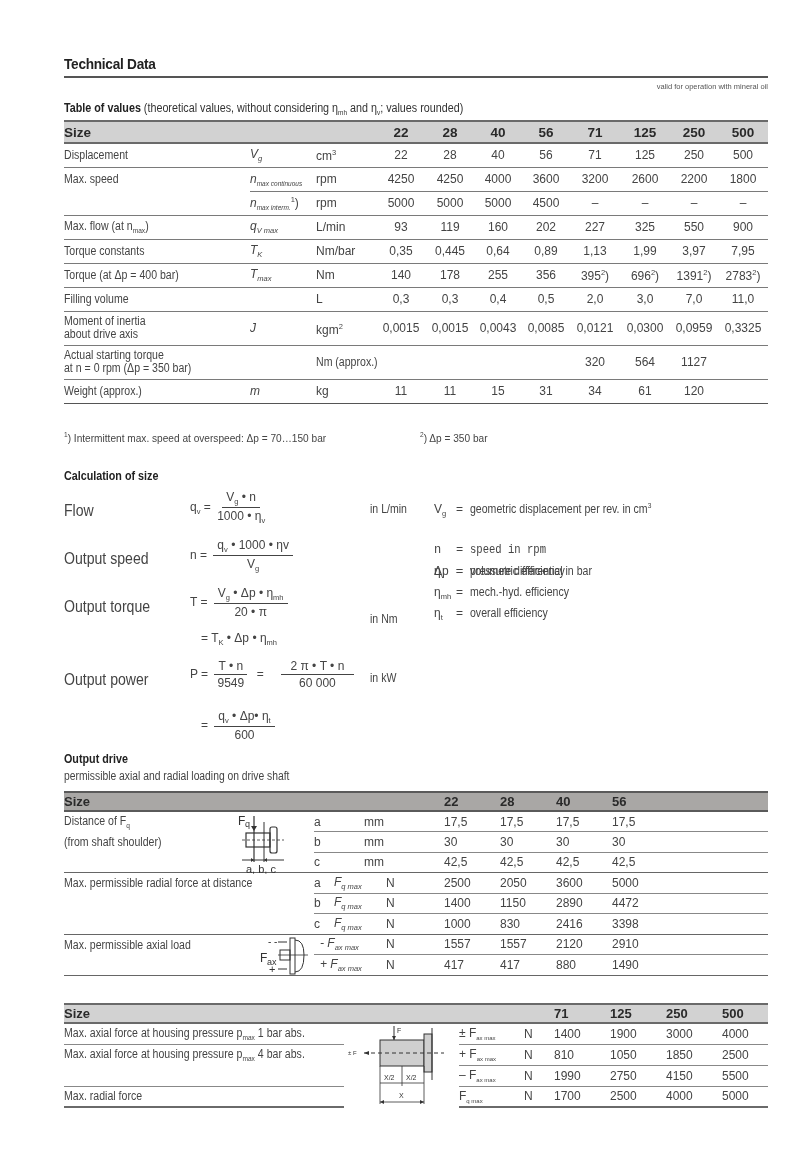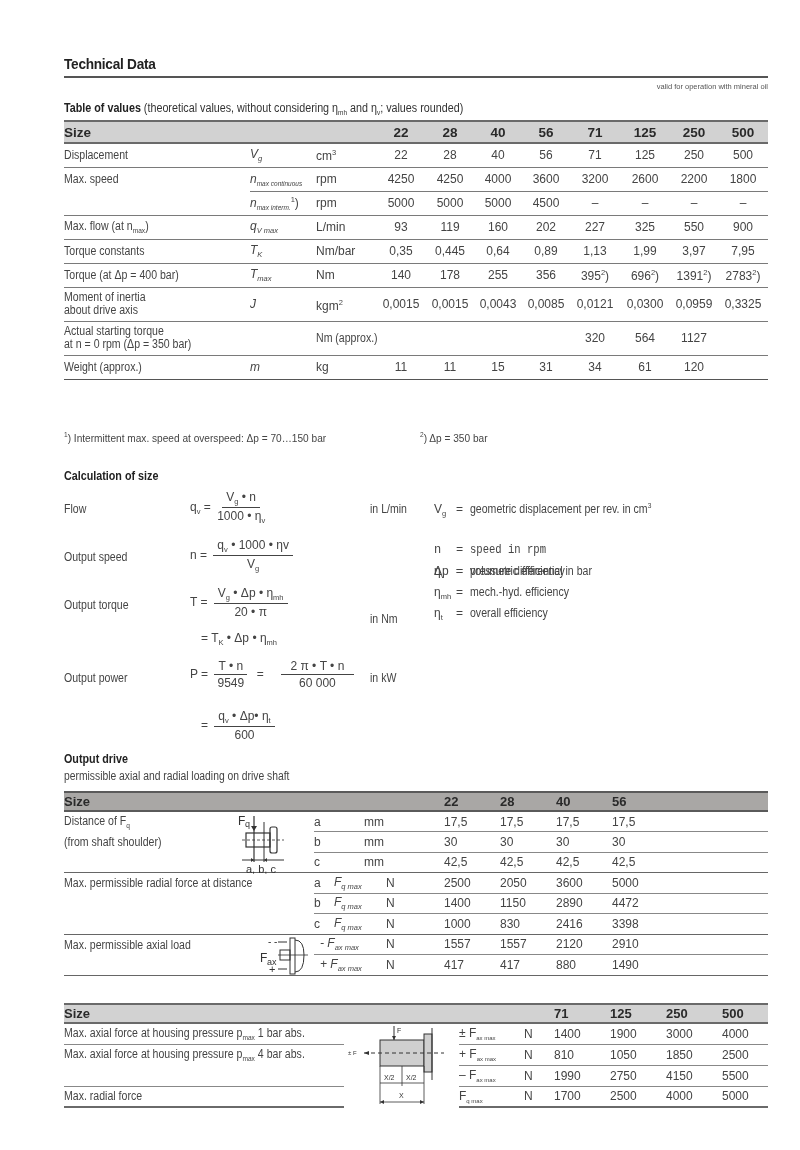--- a/index.html
+++ b/index.html
@@ -21,21 +21,21 @@
   .t1 td.num { text-align: center; }
   .t1 tr.rule td { border-bottom: 1px solid #7a7a7a; }
   .t1 tr.tall td { height: 34px; line-height: 13px; }
   .t1 tr.last td { border-bottom: 1.5px solid #555; }
   .sym { font-style: italic; }
   .sub { font-size: 7.5px; vertical-align: -3px; }
   .sup { font-size: 7.5px; vertical-align: 5px; }
   .text-compressed { display: inline-block; transform: scaleX(0.88); transform-origin: left center; }
   .foot { left: 64px; top: 430px; font-size: 11.5px; color: #444; }
   .foot2 { left: 420px; top: 430px; font-size: 11.5px; color: #444; }
-  .calc-label { left: 64px; font-size: 12px; color: #444; }
+  .calc-label { left: 64px; font-size: 16px; color: #444; }
   .formula { font-size: 12px; color: #444; white-space: nowrap; }
   .frac { display: inline-flex; flex-direction: column; align-items: center; vertical-align: middle; margin: 0 3px; }
   .frac .num-p { border-bottom: 1px solid #444; padding: 0 4px 1px; }
   .frac .den-p { padding-top: 1px; }
   .legend-row { left: 434px; font-size: 12px; color: #444; white-space: nowrap; }
   .legend-row .ls { display: inline-block; width: 22px; }
   .legend-row .eq { display: inline-block; width: 14px; }
   .t2 { left: 64px; top: 791px; width: 704px; }
   .t2 thead tr { background: #a9a7a5; border-top: 2px solid #5a5a5a; border-bottom: 2px solid #5a5a5a; }
   .t2 th { height: 19px; font-size: 13px; font-weight: bold; color: #2a2a2a; text-align: left; }
@@ -165,20 +165,33 @@
       <td class="num">140</td>
       <td class="num">178</td>
       <td class="num">255</td>
       <td class="num">356</td>
       <td class="num"><span>395</span><span class="sup">2</span>)</td>
       <td class="num"><span>696</span><span class="sup">2</span>)</td>
       <td class="num"><span>1391</span><span class="sup">2</span>)</td>
       <td class="num"><span>2783</span><span class="sup">2</span>)</td>
     </tr>
 
+    <tr class="rule">
+      <td><span class="text-compressed">Filling volume</span></td>
+      <td></td>
+      <td>L</td>
+      <td class="num">0,3</td>
+      <td class="num">0,3</td>
+      <td class="num">0,4</td>
+      <td class="num">0,5</td>
+      <td class="num">2,0</td>
+      <td class="num">3,0</td>
+      <td class="num">7,0</td>
+      <td class="num">11,0</td>
+    </tr>
 
     <tr class="rule tall">
       <td><span class="text-compressed"><span>Moment of inertia</span><br><span>about drive axis</span></span></td>
       <td class="sym">J</td>
       <td><span>kgm</span><span class="sup">2</span></td>
       <td class="num">0,0015</td>
       <td class="num">0,0015</td>
       <td class="num">0,0043</td>
       <td class="num">0,0085</td>
       <td class="num">0,0121</td>

